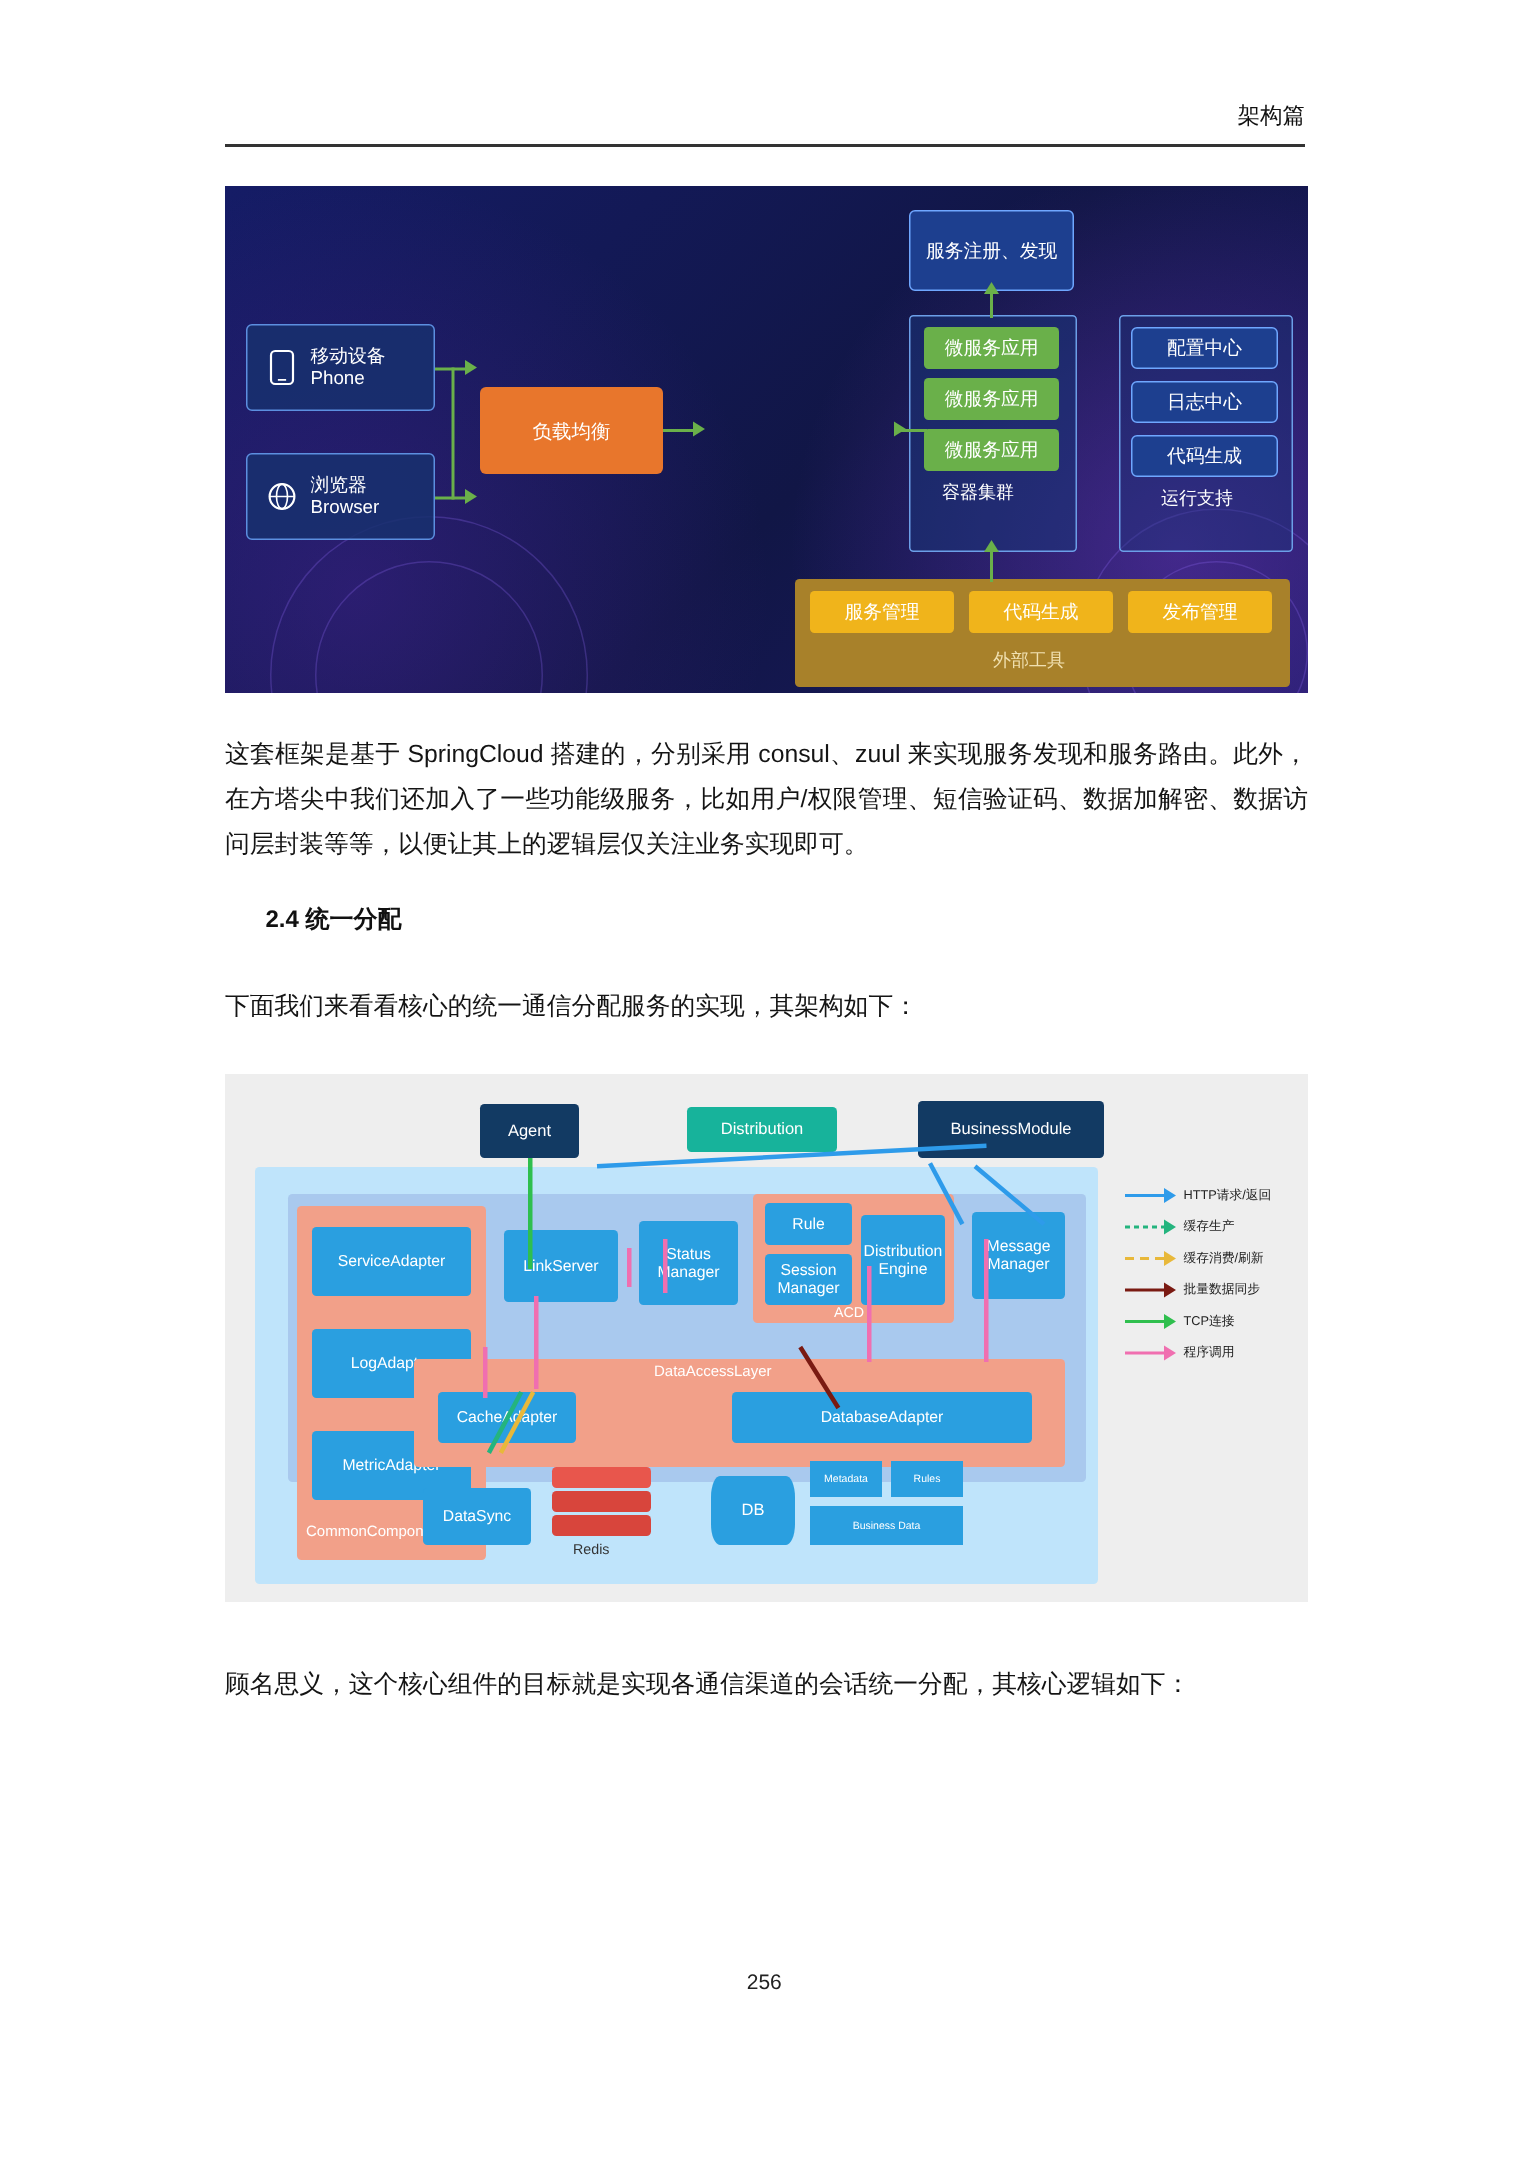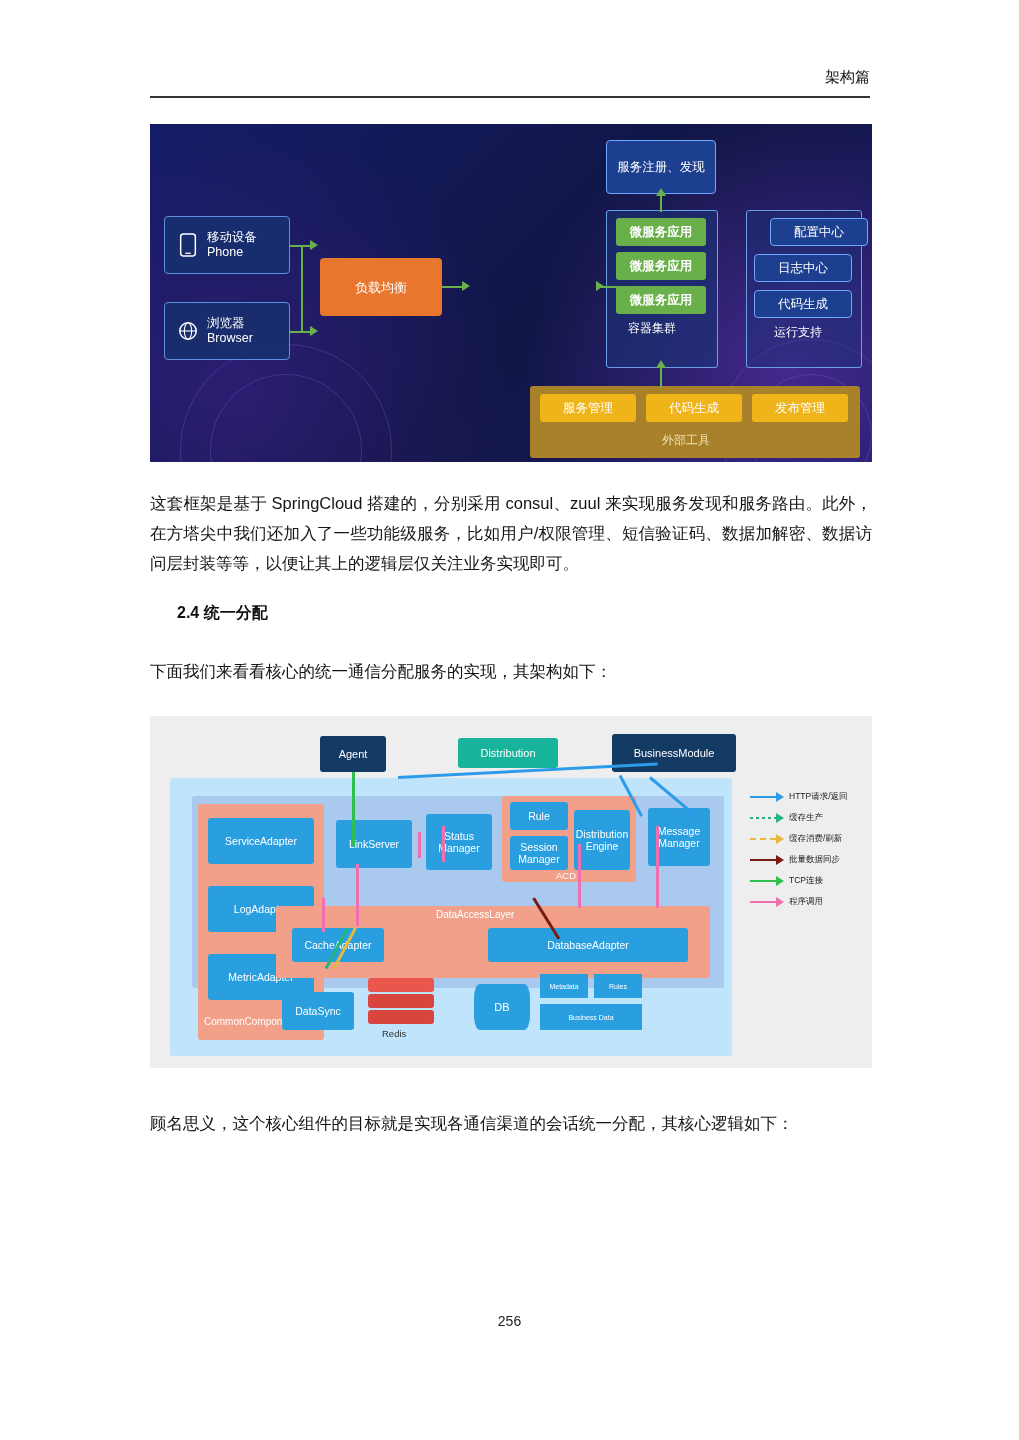--- a/index.html
+++ b/index.html
@@ -135,21 +135,20 @@
   }
   .cluster-box {
     position: absolute;
     background: rgba(26,52,120,0.55);
     border: 1px solid #6c9fe8;
     border-radius: 3px;
   }
   .green-node {
     background: #6ab04a;
     border-radius: 3px;
-    font-weight: bold;
   }
   .cluster-label {
     position: absolute;
     color: #ffffff;
     font-size: 12px;
   }
   .right-stack {
     position: absolute;
     background: rgba(26,52,120,0.4);
     border: 1px solid #6c9fe8;
@@ -302,21 +301,21 @@
     <div class="f1box orange-node" style="left:170px; top:134px; width:122px; height:58px; font-size:13px;">负载均衡</div>
 
 
     <div class="cluster-box" style="left:456px; top:86px; width:110px; height:156px;"></div>
     <div class="f1box green-node" style="left:466px; top:94px; width:90px; height:28px;">微服务应用</div>
     <div class="f1box green-node" style="left:466px; top:128px; width:90px; height:28px;">微服务应用</div>
     <div class="f1box green-node" style="left:466px; top:162px; width:90px; height:28px;">微服务应用</div>
     <div class="cluster-label" style="left:478px; top:196px;">容器集群</div>
 
     <div class="right-stack" style="left:596px; top:86px; width:114px; height:156px;"></div>
-    <div class="f1box blue-node" style="left:604px; top:94px; width:98px; height:28px;margin-left:16px;">配置中心</div>
+    <div class="f1box blue-node" style="left:604px; top:94px; width:98px; height:28px;">配置中心</div>
     <div class="f1box blue-node" style="left:604px; top:130px; width:98px; height:28px;">日志中心</div>
     <div class="f1box blue-node" style="left:604px; top:166px; width:98px; height:28px;">代码生成</div>
     <div class="cluster-label" style="left:624px; top:200px;">运行支持</div>
 
     <div class="yellow-box" style="left:380px; top:262px; width:330px; height:72px;"></div>
     <div class="f1box gold-node" style="left:390px; top:270px; width:96px; height:28px;">服务管理</div>
     <div class="f1box gold-node" style="left:496px; top:270px; width:96px; height:28px;">代码生成</div>
     <div class="f1box gold-node" style="left:602px; top:270px; width:96px; height:28px;">发布管理</div>
     <div class="cluster-label" style="left:512px; top:308px; color:#f0e0b0;">外部工具</div>
 

